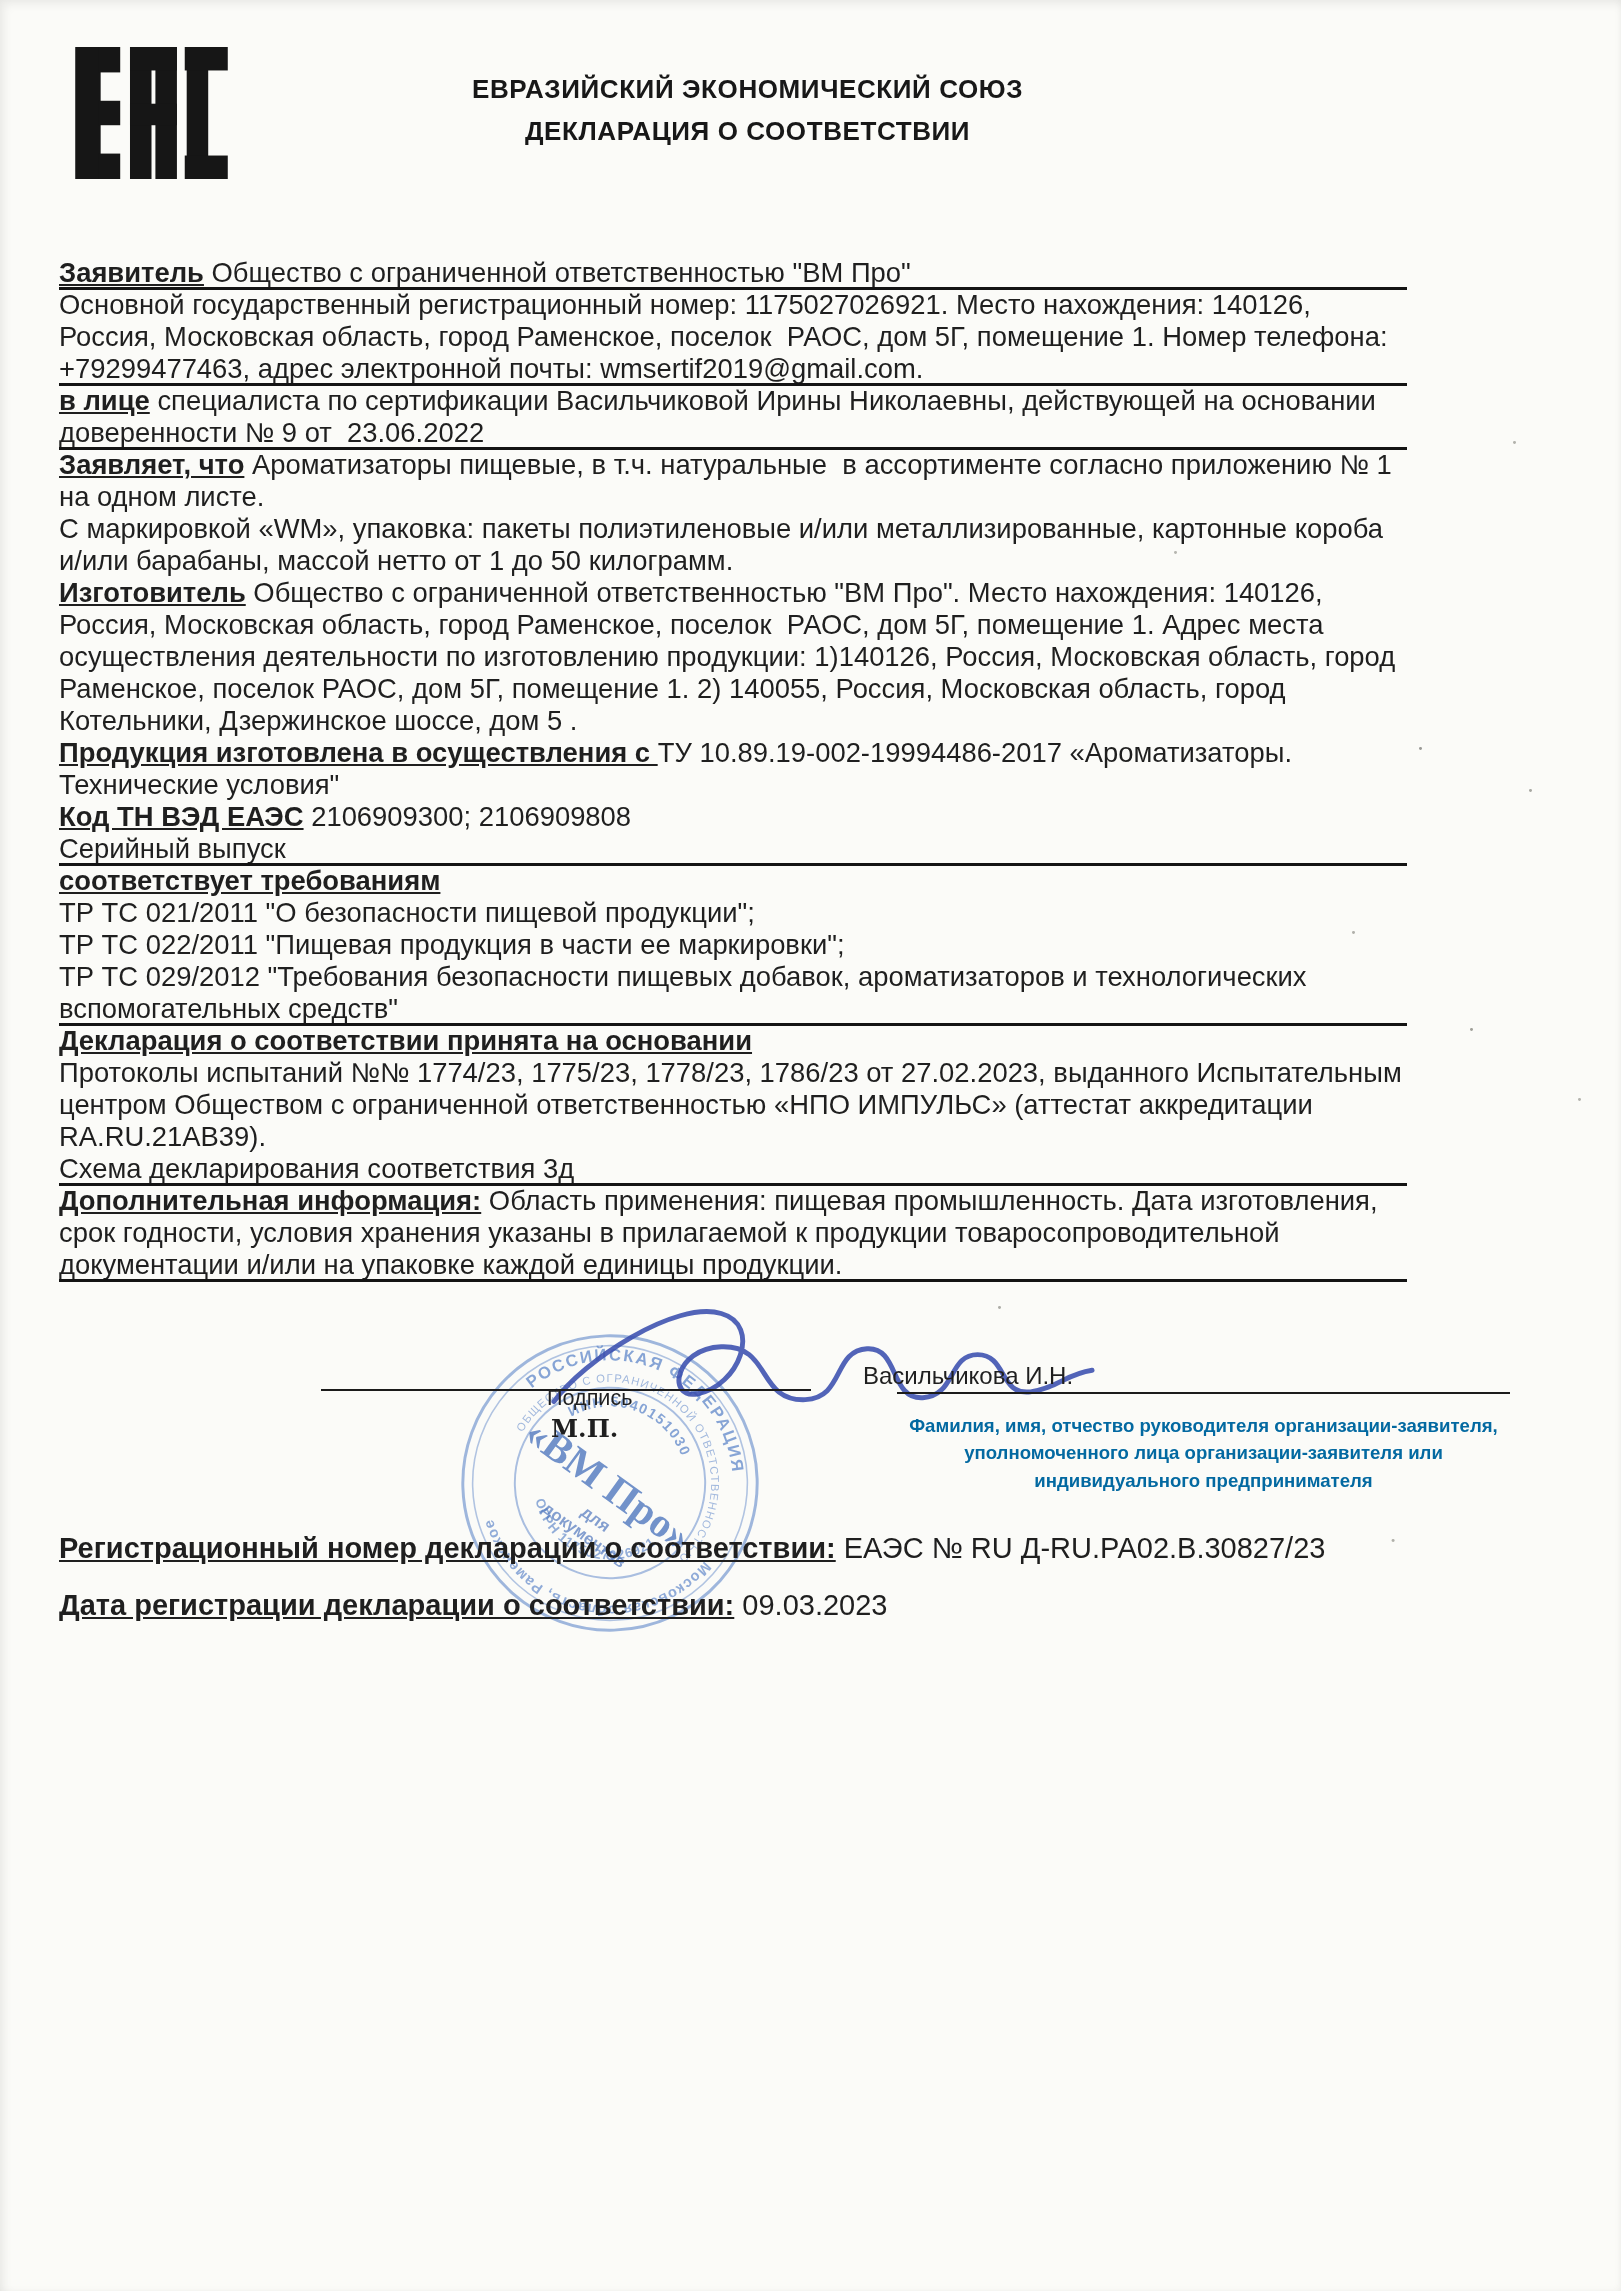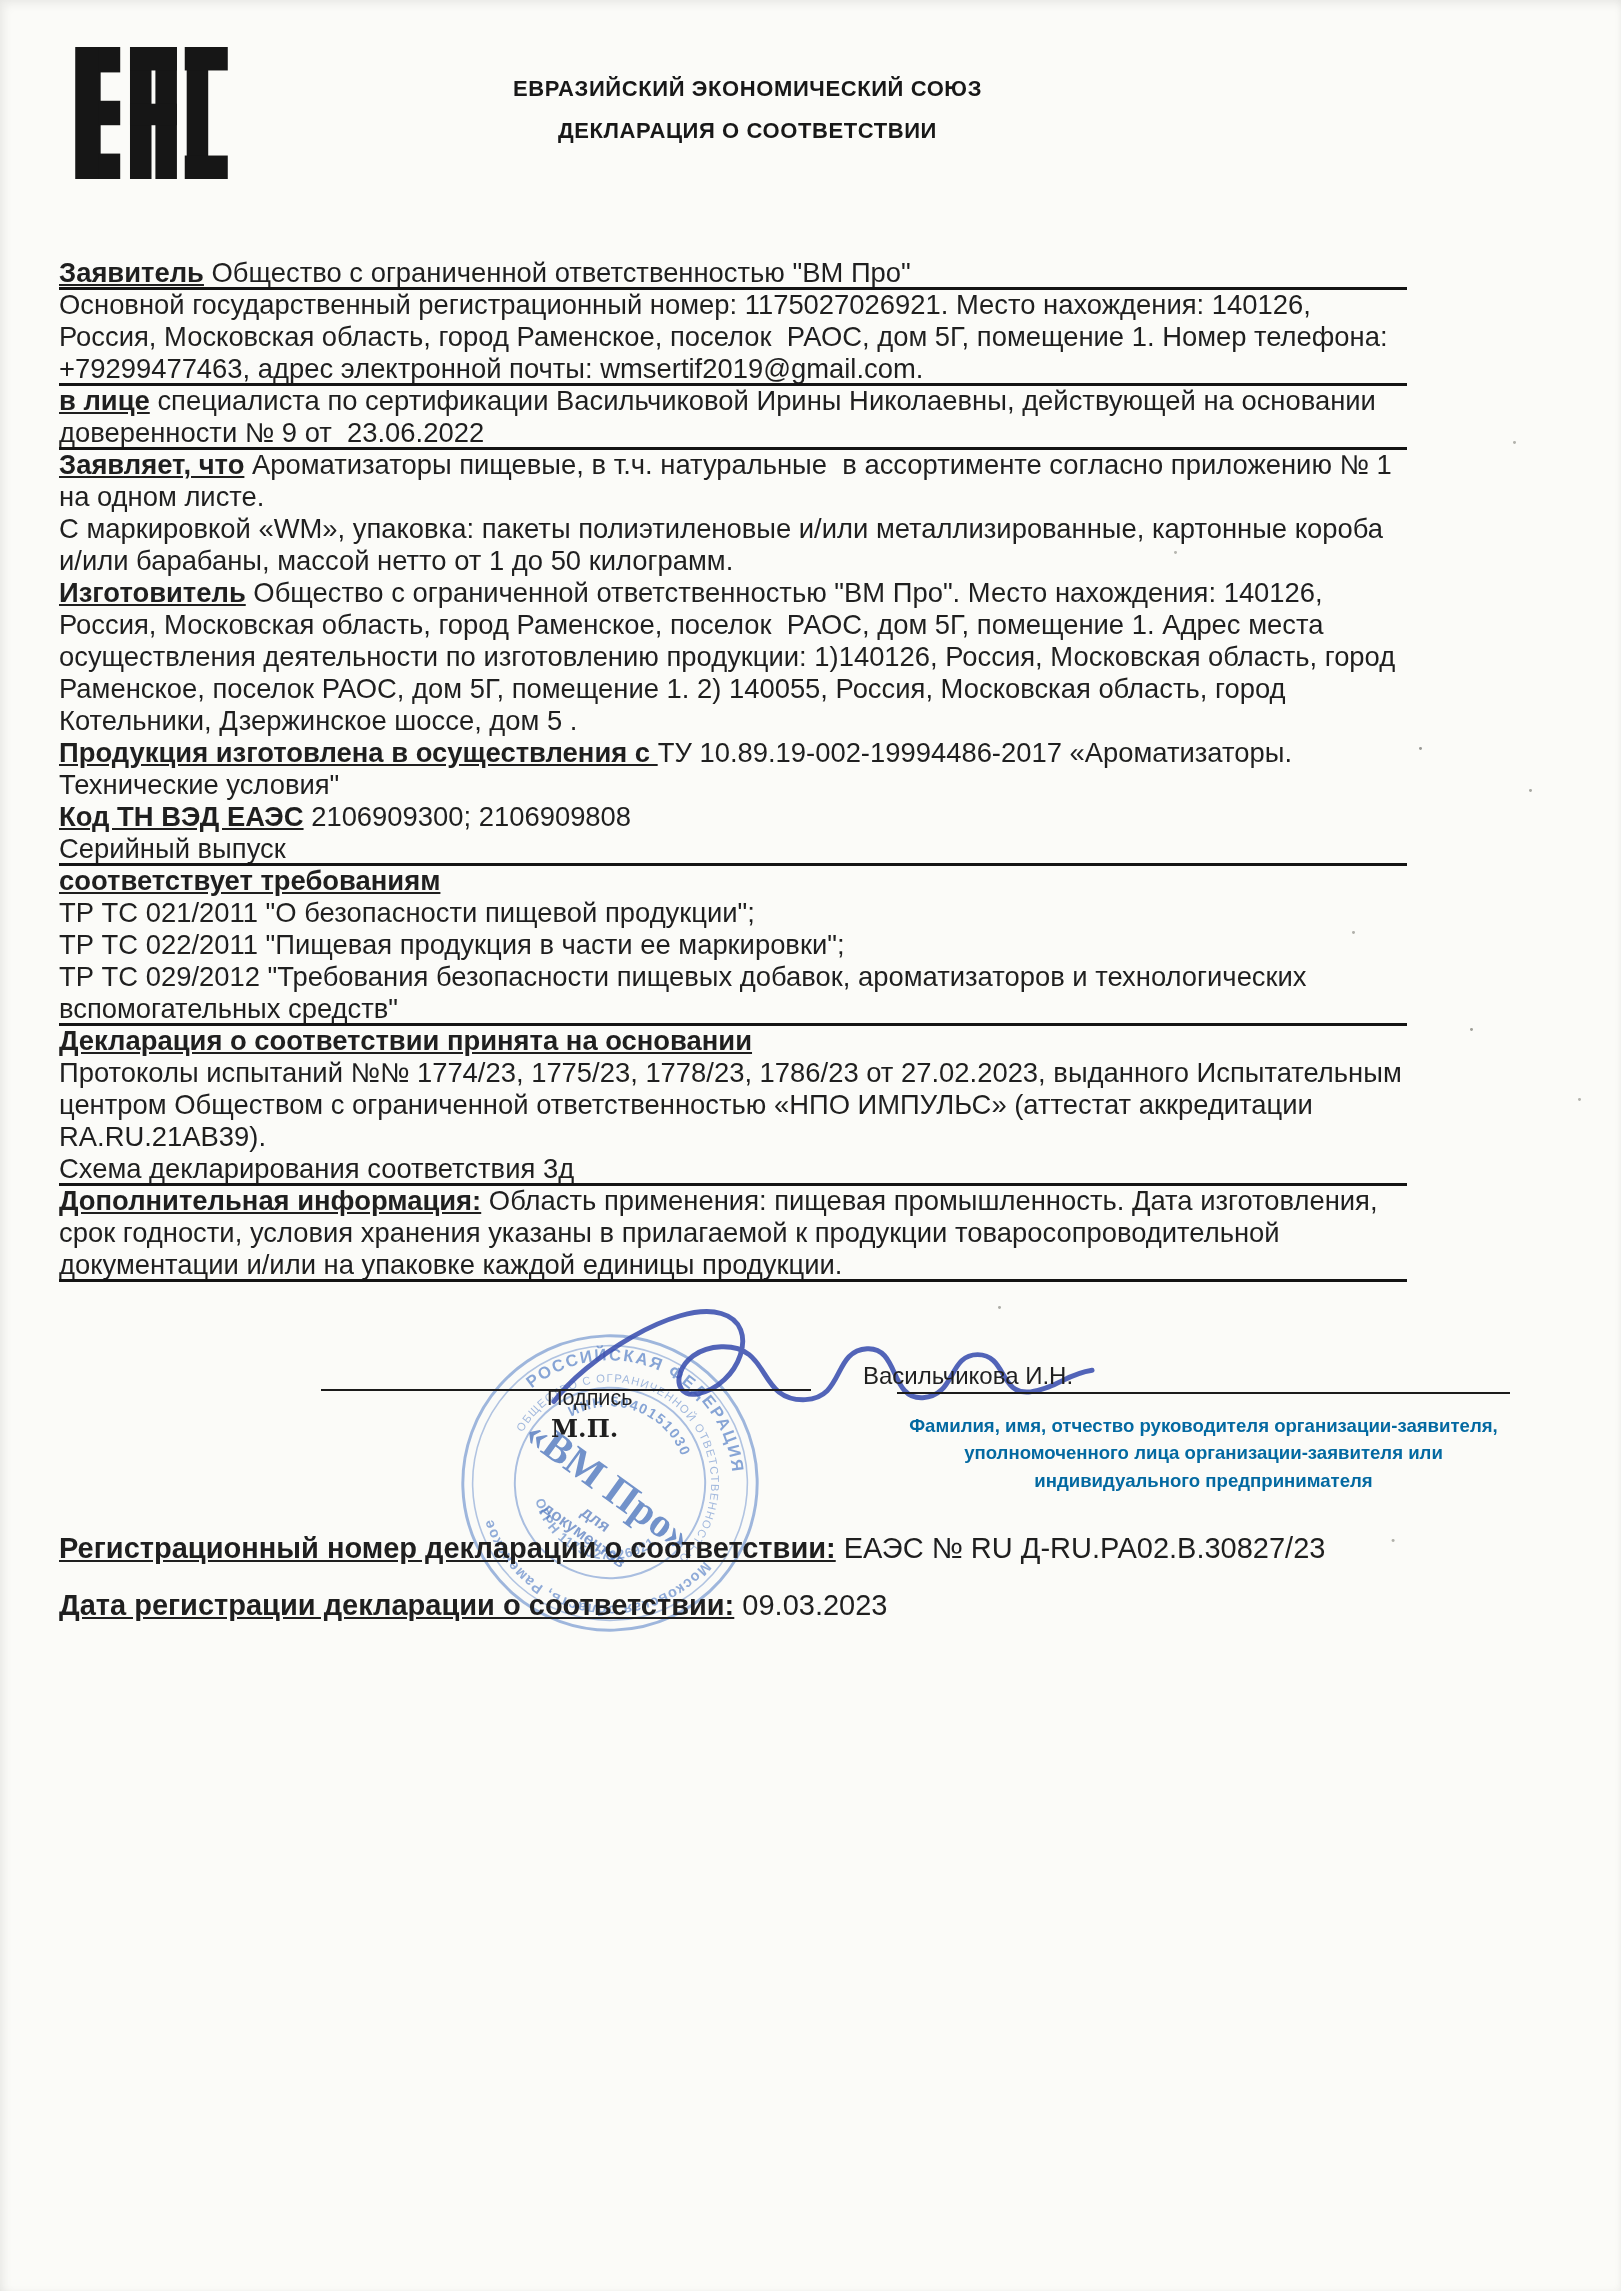--- a/index.html
+++ b/index.html
@@ -5,21 +5,21 @@
   html,body{margin:0;padding:0;background:#d9d9d9;}
   .page{
     position:relative;width:1621px;height:2292px;margin:0 auto;
     background:#fbfbf8;color:#1f1f1f;overflow:hidden;
     font-family:"Liberation Sans",sans-serif;
     box-shadow:inset 3.9px 3.9px 9.8px rgba(0,0,0,.07), inset -2px -2px 5.9px rgba(0,0,0,.03);
   }
   .logo{position:absolute;left:75px;top:47px;width:153px;height:132px;z-index:3;}
   .title{
     position:absolute;left:59px;top:68px;width:1377px;z-index:3;
-    text-align:center;font-weight:bold;font-size:22px;line-height:42px;
+    text-align:center;font-weight:bold;font-size:26px;line-height:42px;
     letter-spacing:0.6px;color:#181818;
   }
   .body{
     position:absolute;left:59px;top:257px;width:1348px;z-index:3;
     font-size:27.4px;line-height:32px;
   }
   .section{position:relative;}
   .section.rule::after{
     content:"";position:absolute;left:0;right:0;bottom:-1px;
     border-bottom:3.9px solid #141414;

